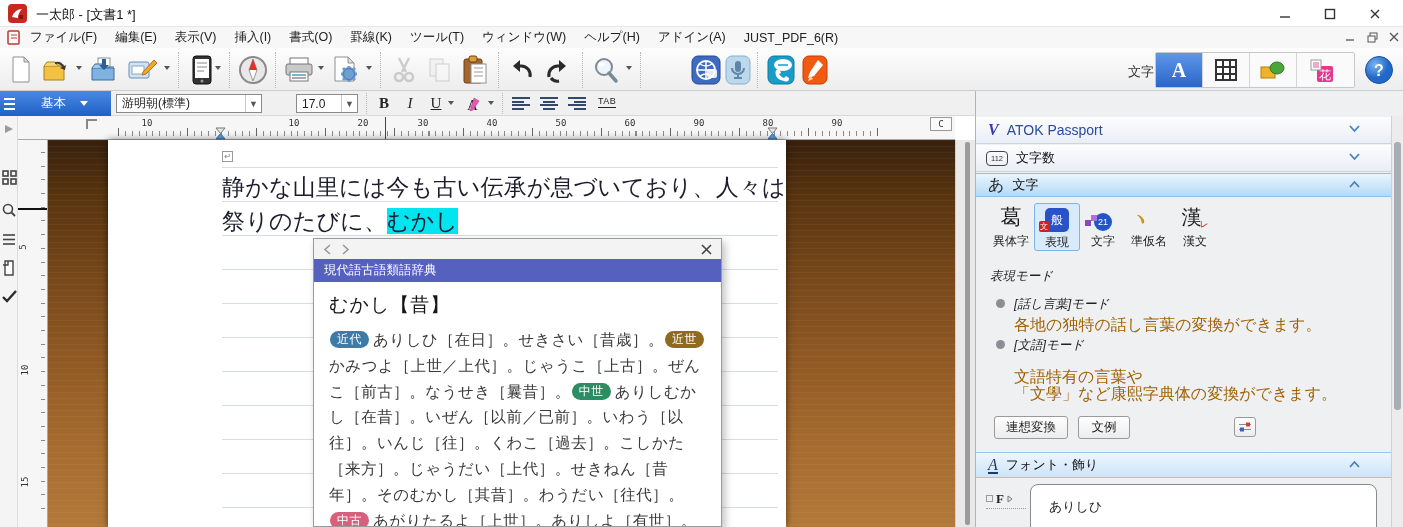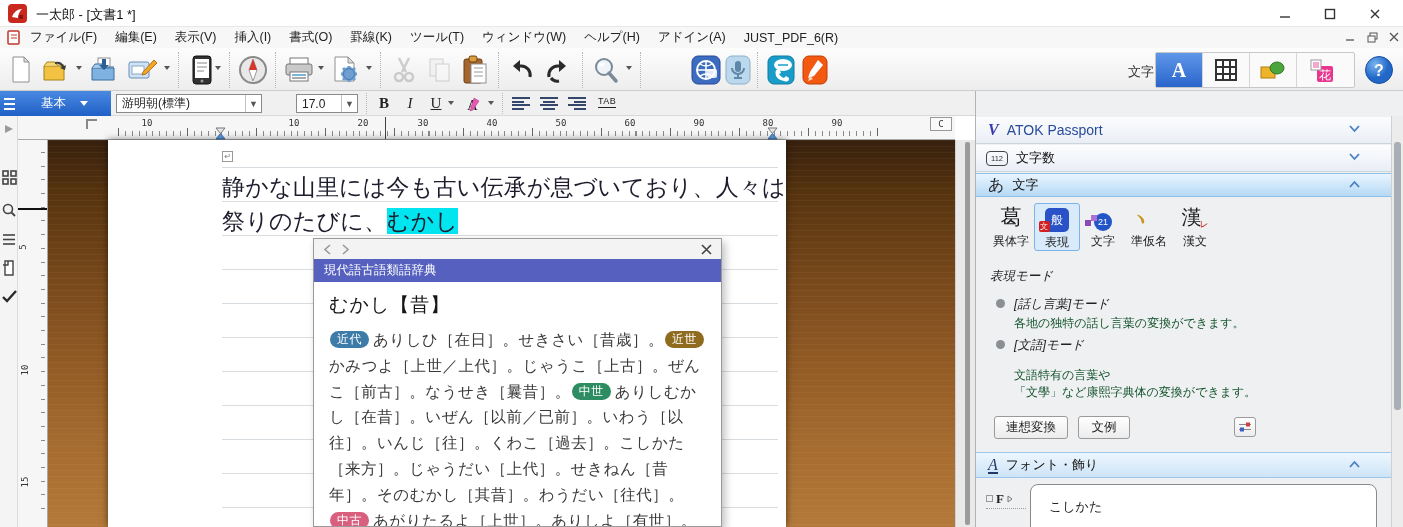--- a/index.html
+++ b/index.html
@@ -98,21 +98,21 @@
   .prow .lbl { font-size:13px; color:#111; margin-left:8px; }
   .chev { position:absolute; right:32px; width:10px; height:10px; }
   .chev svg { display:block; }
   .tool-cell { position:absolute; top:112px; width:46px; height:48px; text-align:center; }
   .tool-cell .ti { height:28px; display:flex; align-items:flex-end; justify-content:center; }
   .tool-cell .tl { font-size:12px; color:#222; margin-top:2px; }
   .tool-sel { background:#d9ebfb; border:1px solid #7cb3e8; border-radius:3px; }
   .pbtn { position:absolute; height:23px; background:linear-gradient(180deg,#fefefe,#ececec); border:1px solid #9a9a9a; border-radius:3px; font-size:12.5px; color:#222; display:flex; align-items:center; justify-content:center; }
   .bullet { position:absolute; width:9px; height:9px; border-radius:50%; background:#8b8f94; }
   .ptext { position:absolute; font-size:12.5px; color:#222; white-space:nowrap;font-style:italic; }
-  .pdesc { position:absolute; font-size:12px; color:#14532d; white-space:nowrap; }
+  .pdesc { position:absolute; font-size:16px; color:#a16207; white-space:nowrap; }
   .panel-scroll { left:1391px; top:116px; width:12px; height:411px; background:#ececec; border-left:1px solid #d0d0d0; }
   .panel-thumb { position:absolute; left:2px; top:26px; width:7px; height:268px; background:#a9aeb6; border-radius:3px; }
 
   .fill-box { position:absolute; left:54px; top:21px; width:347px; height:55px; background:#fff; border:1px solid #8a8a8a; border-radius:8px; }
   .fill-label { position:absolute; left:18px; top:13px; font-size:13px; color:#222; }
 </style>
 </head>
 <body>
 
 <div id="root">
@@ -640,20 +640,20 @@
     </div>
 
     <div class="abs" style="left:10px; top:398px; width:40px; height:20px; display:flex; align-items:center; gap:3px; border-bottom:1px dotted #999">
       <span style="width:7px; height:7px; border:1px solid #999; display:inline-block"></span>
       <span style="font-family:'Liberation Serif',serif; font-weight:bold; font-size:13px">F</span>
       <svg width="6" height="8">
           <path d="M1 1 L5 4 L1 7 Z" fill="none" stroke="#777"></path>
         </svg>
     </div>
     <div class="fill-box" style="top:393px">
-      <span class="fill-label">こしかた</span>
+      <span class="fill-label">ありしひ</span>
     </div>
   </div>
   <div class="abs panel-scroll">
       <div class="panel-thumb"></div>
     </div>
 
 </div>
 
 </body></html>

